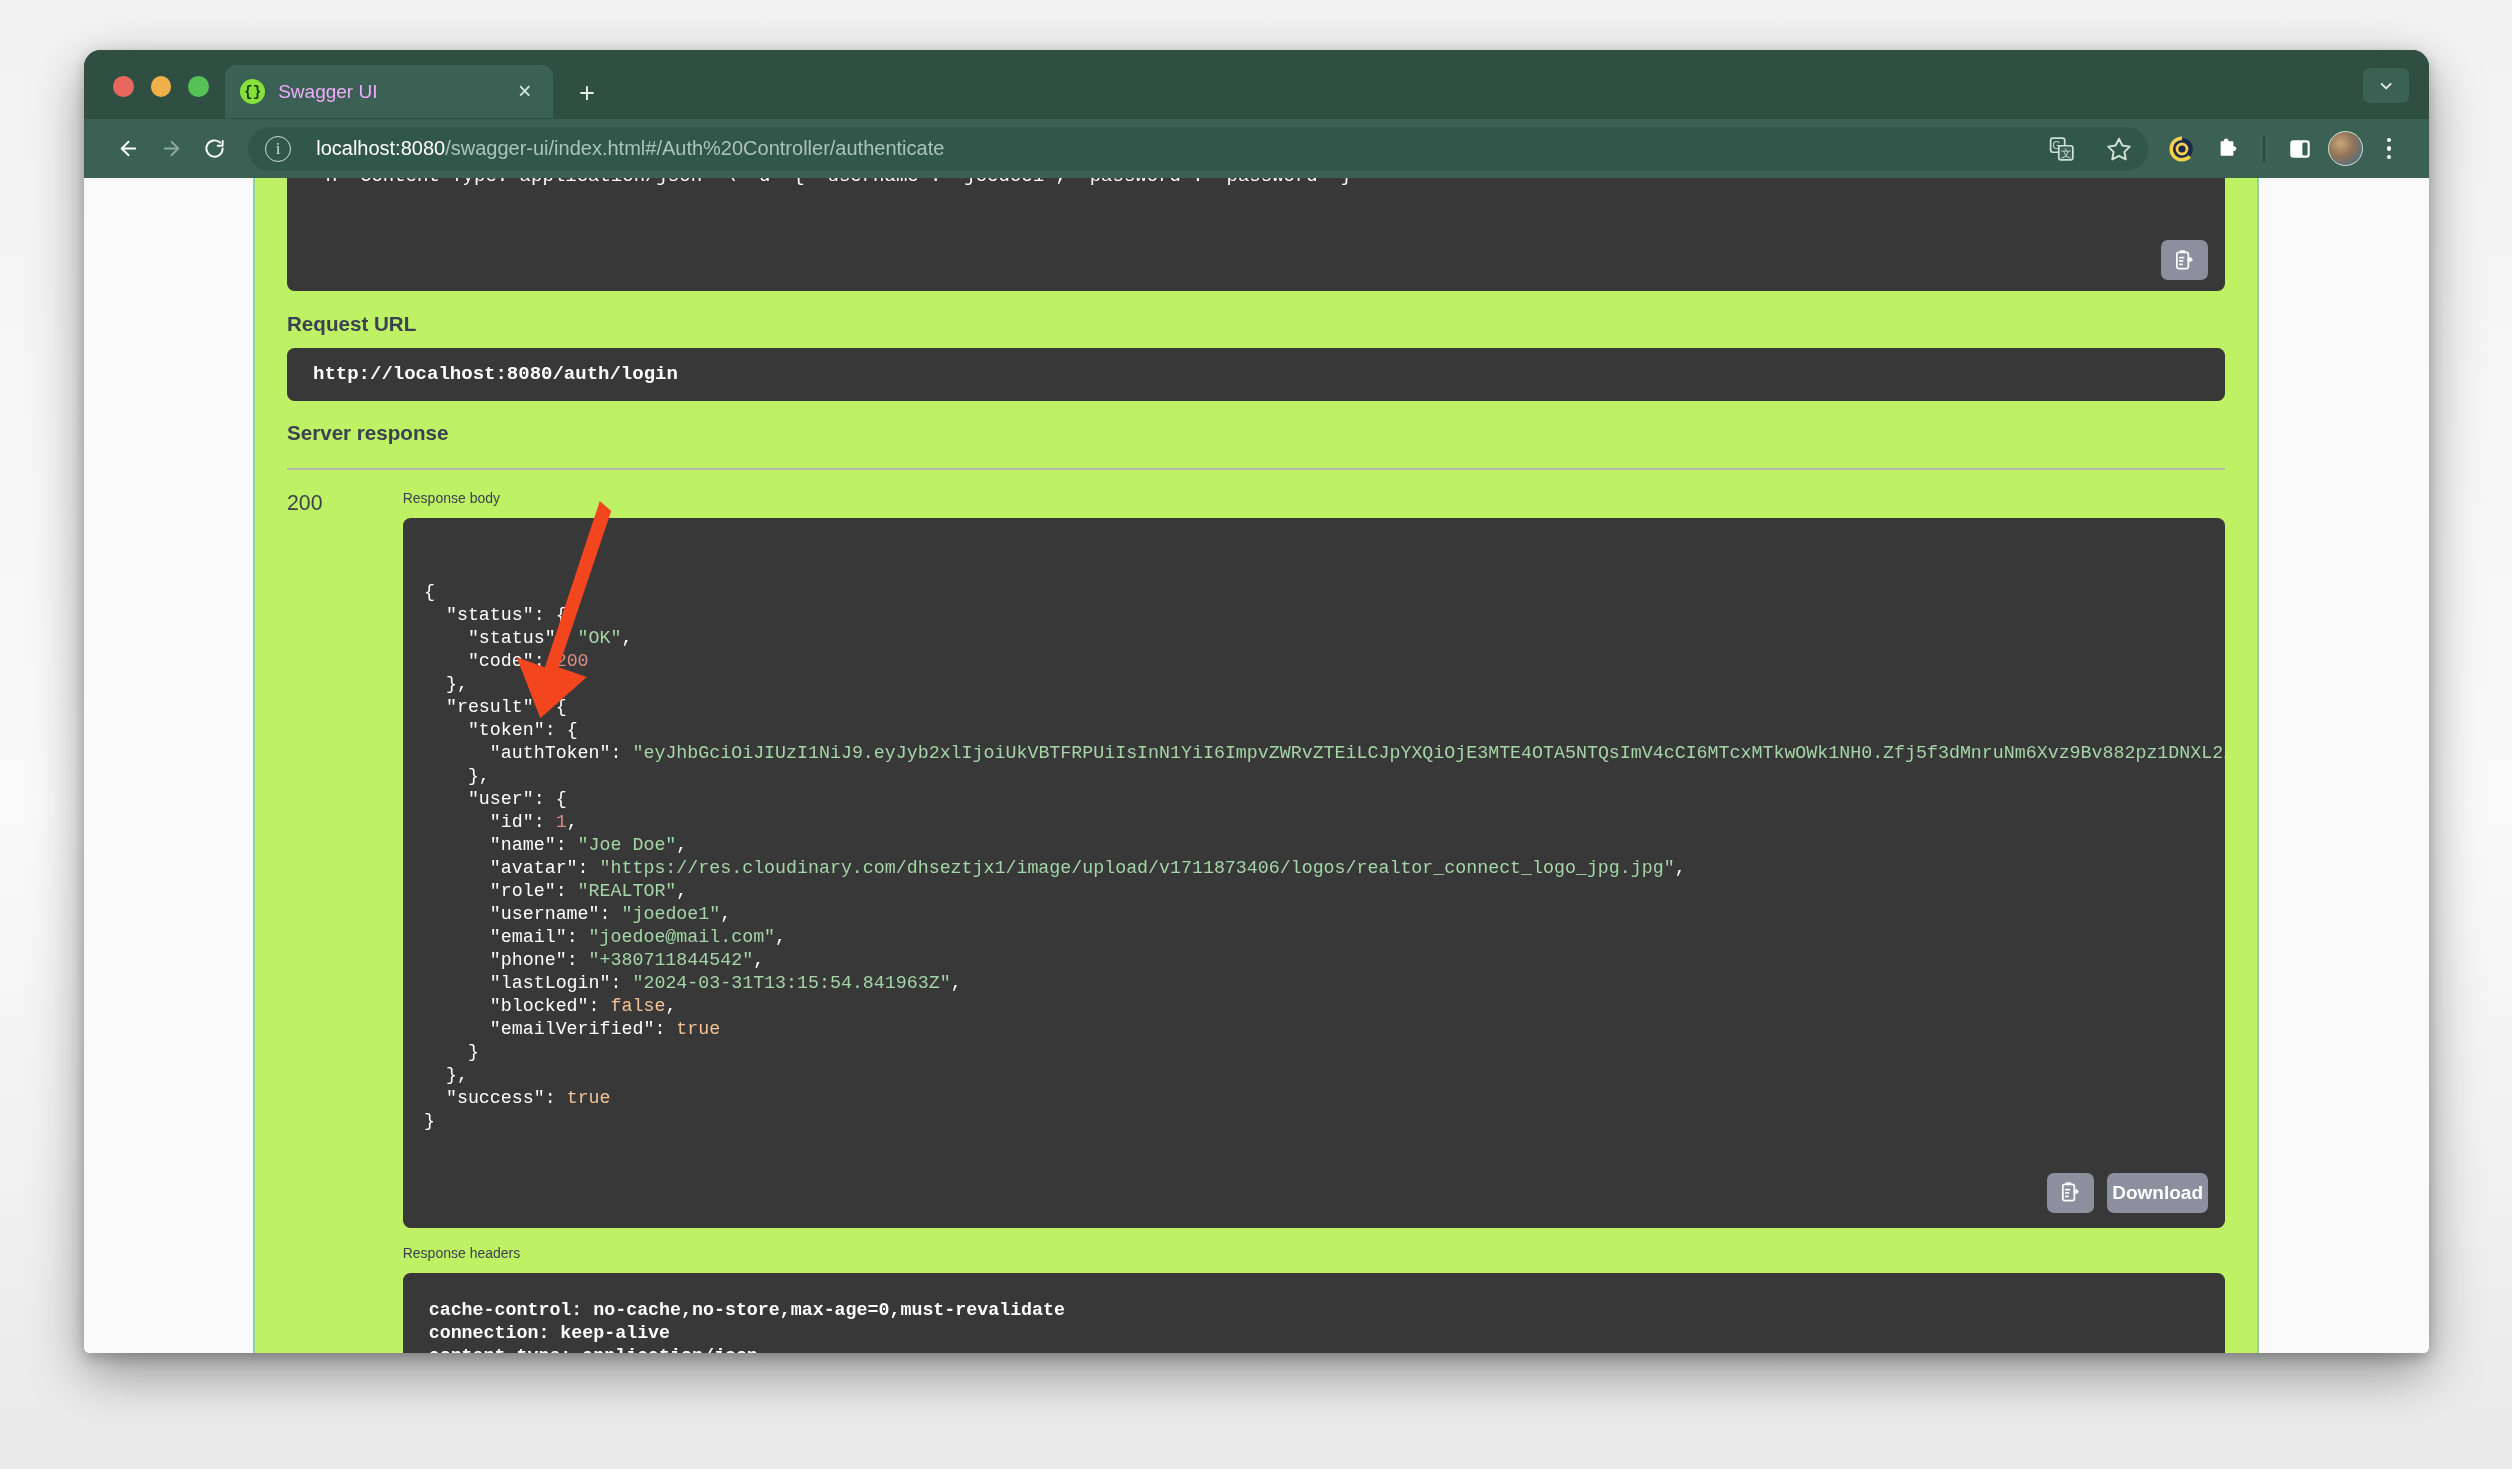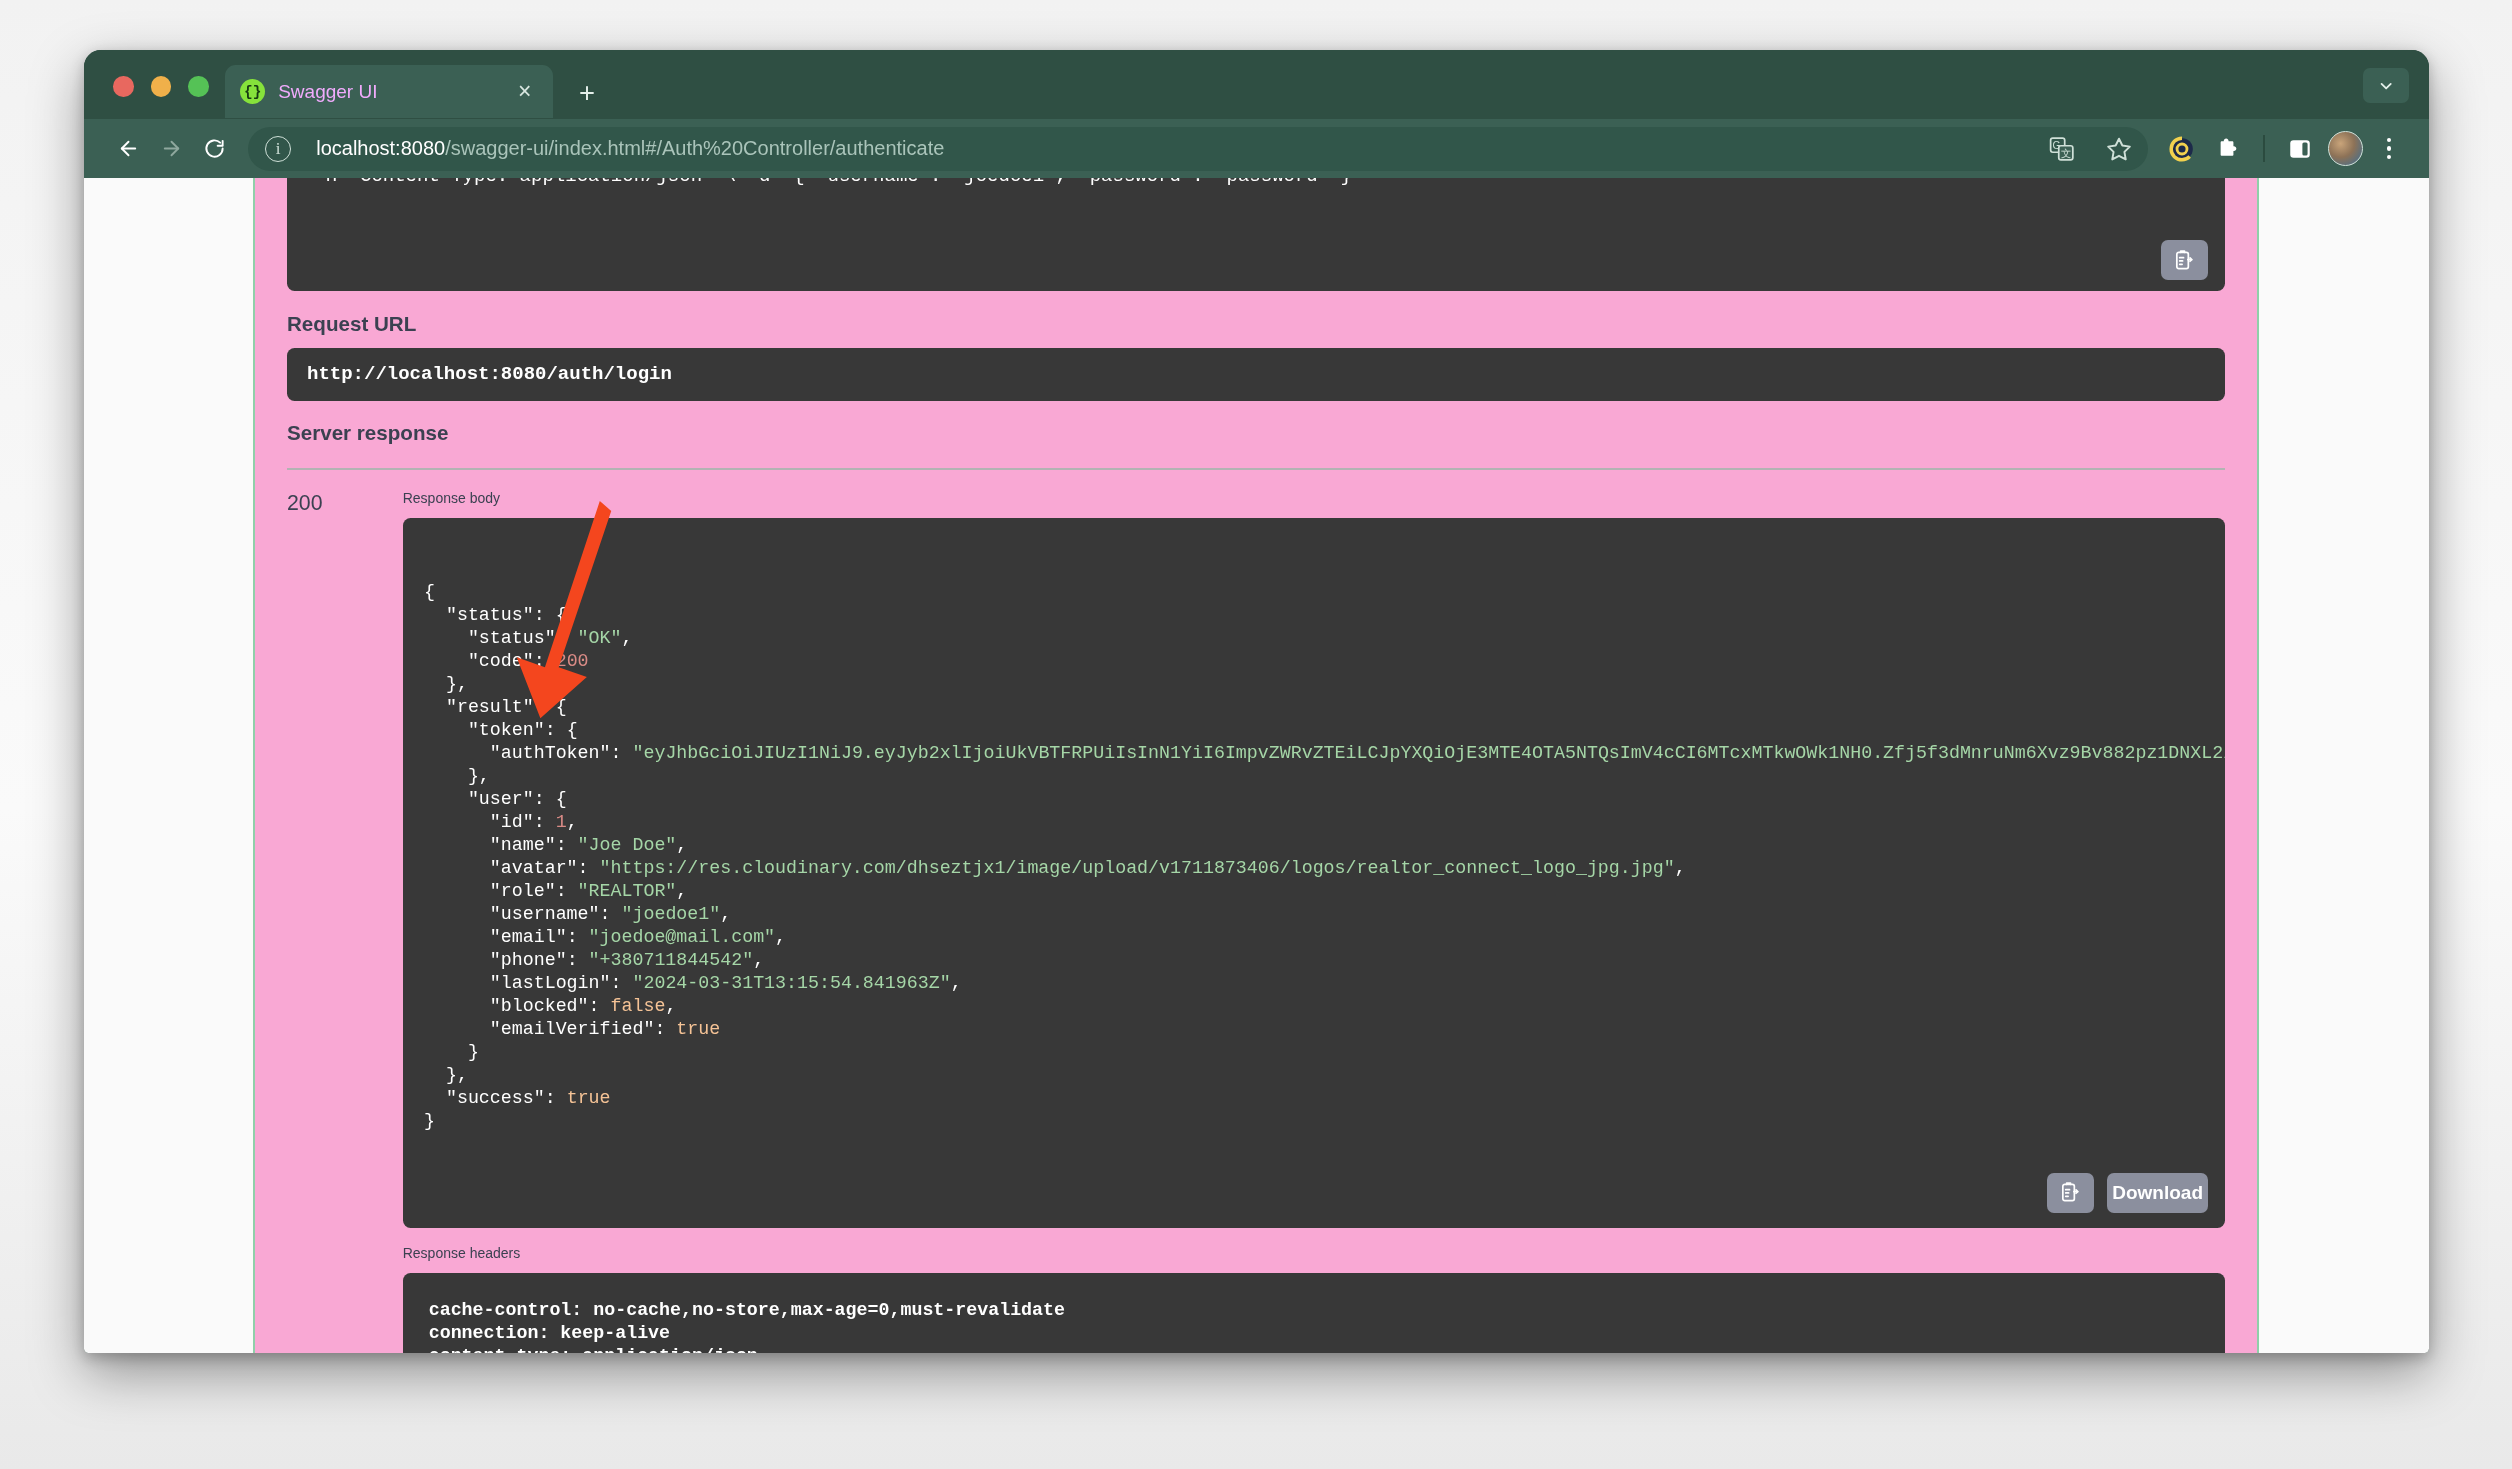--- a/index.html
+++ b/index.html
@@ -143,21 +143,21 @@
   .viewport {
     position: relative;
     height: calc(1303px - 69px - 59px);
     background: #fafafa;
     overflow: hidden;
   }
   .content {
     position: absolute;
     left: 169px; top: 0;
     width: 2006px; height: 100%;
-    background: #f9a8d4;
+    background: #bef264;
     border-left: 2.3px solid #8fcfa9;
     border-right: 2.3px solid #8fcfa9;
     padding: 0 32px;
   }
 
   
   .code-block {
     background: #383838;
     border-radius: 7.6px;
     color: #ffffff;
@@ -186,21 +186,21 @@
   .copy-btn svg { width: 23px; height: 23px; }
 
   .section-label {
     font-size: 20.6px; font-weight: bold;
     color: #3b4151;
     margin: 20.6px 0 12.2px 0;
   }
   .url-block {
     height: 53px;
     display: flex; align-items: center;
-    padding: 0 20px;
+    padding: 0 26px;
     font-size: 19px;
     font-weight: bold;
   }
 
   .resp-head {
     display: flex;
     padding-top: 15.2px;
   }
   .col-code { width: 126px; font-size: 21.3px; font-weight: bold; color: #3b4151; }
   .col-details { font-size: 21.3px; font-weight: bold; color: #3b4151; }

